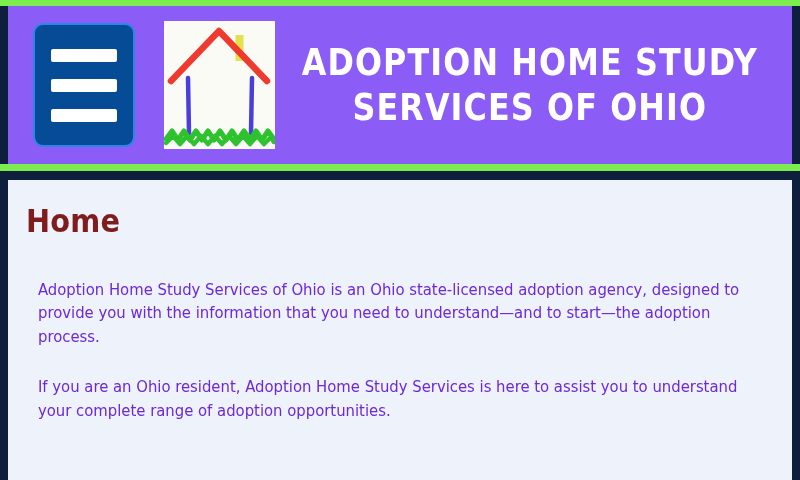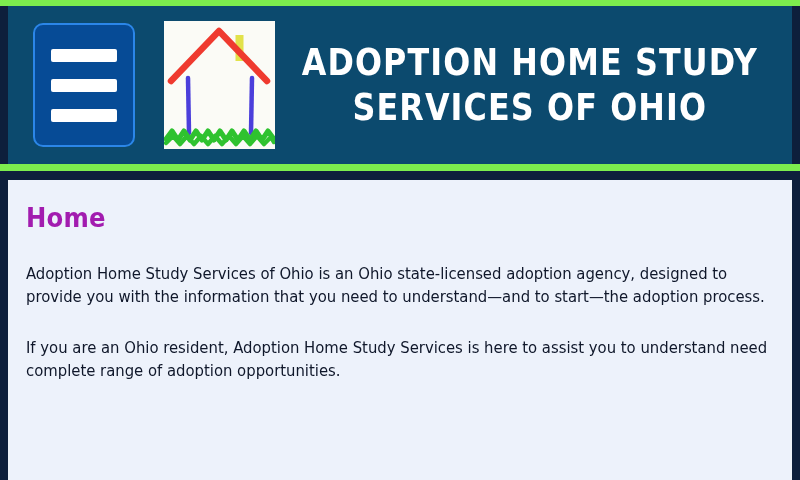--- a/index.html
+++ b/index.html
@@ -24,21 +24,21 @@
     position:absolute; top:0; left:0;
     width:800px; height:6px;
     background:#7ced4e;
   }
 
   
   .header-band {
     position:absolute;
     top:6px; left:8px;
     width:784px; height:158px;
-    background:#0c4a6e;
+    background:#8b5cf6;
     display:flex;
     align-items:center;
     padding-left:25px;
   }
 
   
   .menu-button {
     width:102px; height:124px;
     border:2px solid #2b86e8;
     border-radius:10px;
@@ -103,33 +103,34 @@
     position:absolute;
     top:180px; left:8px;
     width:784px; height:300px;
     background:#edf2fb;
     padding:22px 24px 0 18px;
   }
 
   .page-title {
     font-family:"DejaVu Sans Condensed","Liberation Sans Narrow","Liberation Sans", sans-serif;
     font-weight:bold;
-    font-size:27px;
-    color:#a21caf;
+    font-size:32px;
+    color:#7f1d1d;
     letter-spacing:0.2px;
-    margin-bottom:29px;
+    margin-bottom:38px;
   }
 
   .body-copy p {
     font-family:"DejaVu Sans Condensed","Liberation Sans Narrow","Liberation Sans", sans-serif;
     font-size:16.5px;
     line-height:1.42;
-    color:#0f172a;
+    color:#6d28d9;
     margin-bottom:27px;
     max-width:752px;
+    margin-left:12px;
   }
 </style>
 </head>
 <body>
 
 <div id="page">
 
   <div class="rule-lime-top"></div>
 
   <div class="header-band">
@@ -165,18 +166,18 @@
 
   <div class="rule-lime-bottom"></div>
   <div class="rule-navy"></div>
 
   <div class="content">
 
     <h1 class="page-title">Home</h1>
 
     <div class="body-copy">
       <p>Adoption Home Study Services of Ohio is an Ohio state-licensed adoption agency, designed to provide you with the information that you need to understand—and to start—the adoption process.</p>
-      <p>If you are an Ohio resident, Adoption Home Study Services is here to assist you to understand need complete range of adoption opportunities.</p>
+      <p>If you are an Ohio resident, Adoption Home Study Services is here to assist you to understand your complete range of adoption opportunities.</p>
     </div>
 
   </div>
 
 </div>
 
 </body></html>

